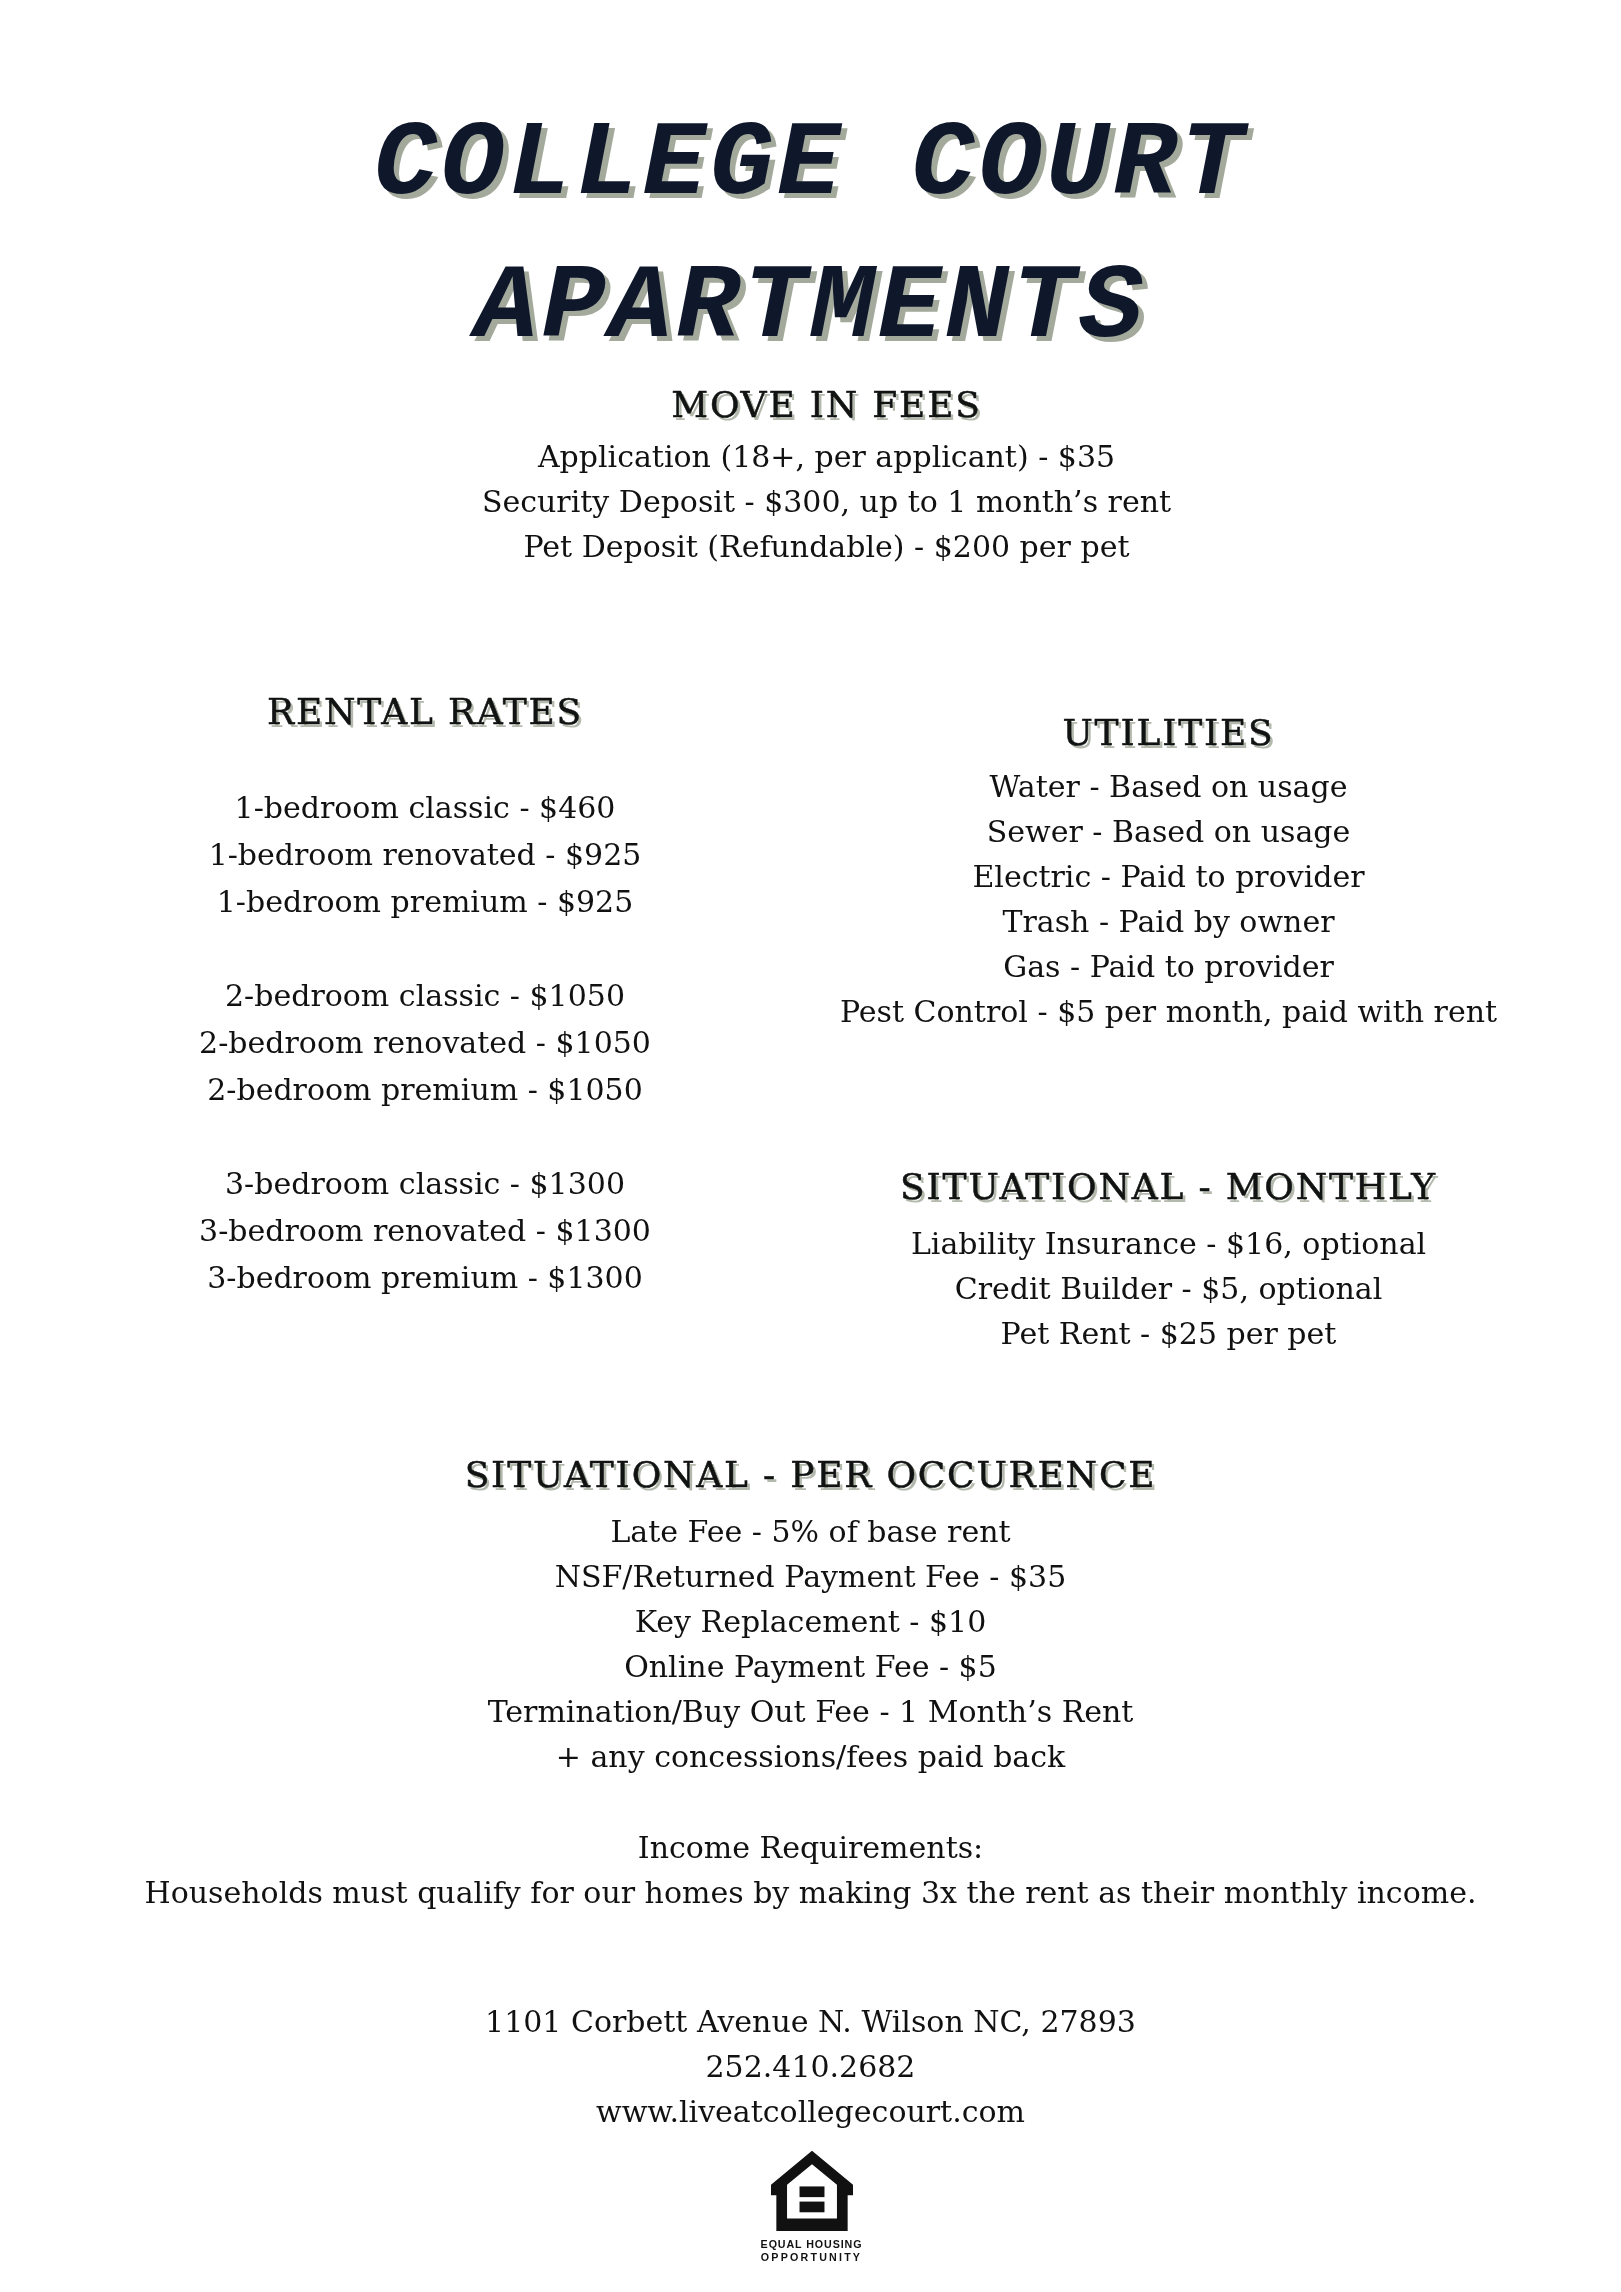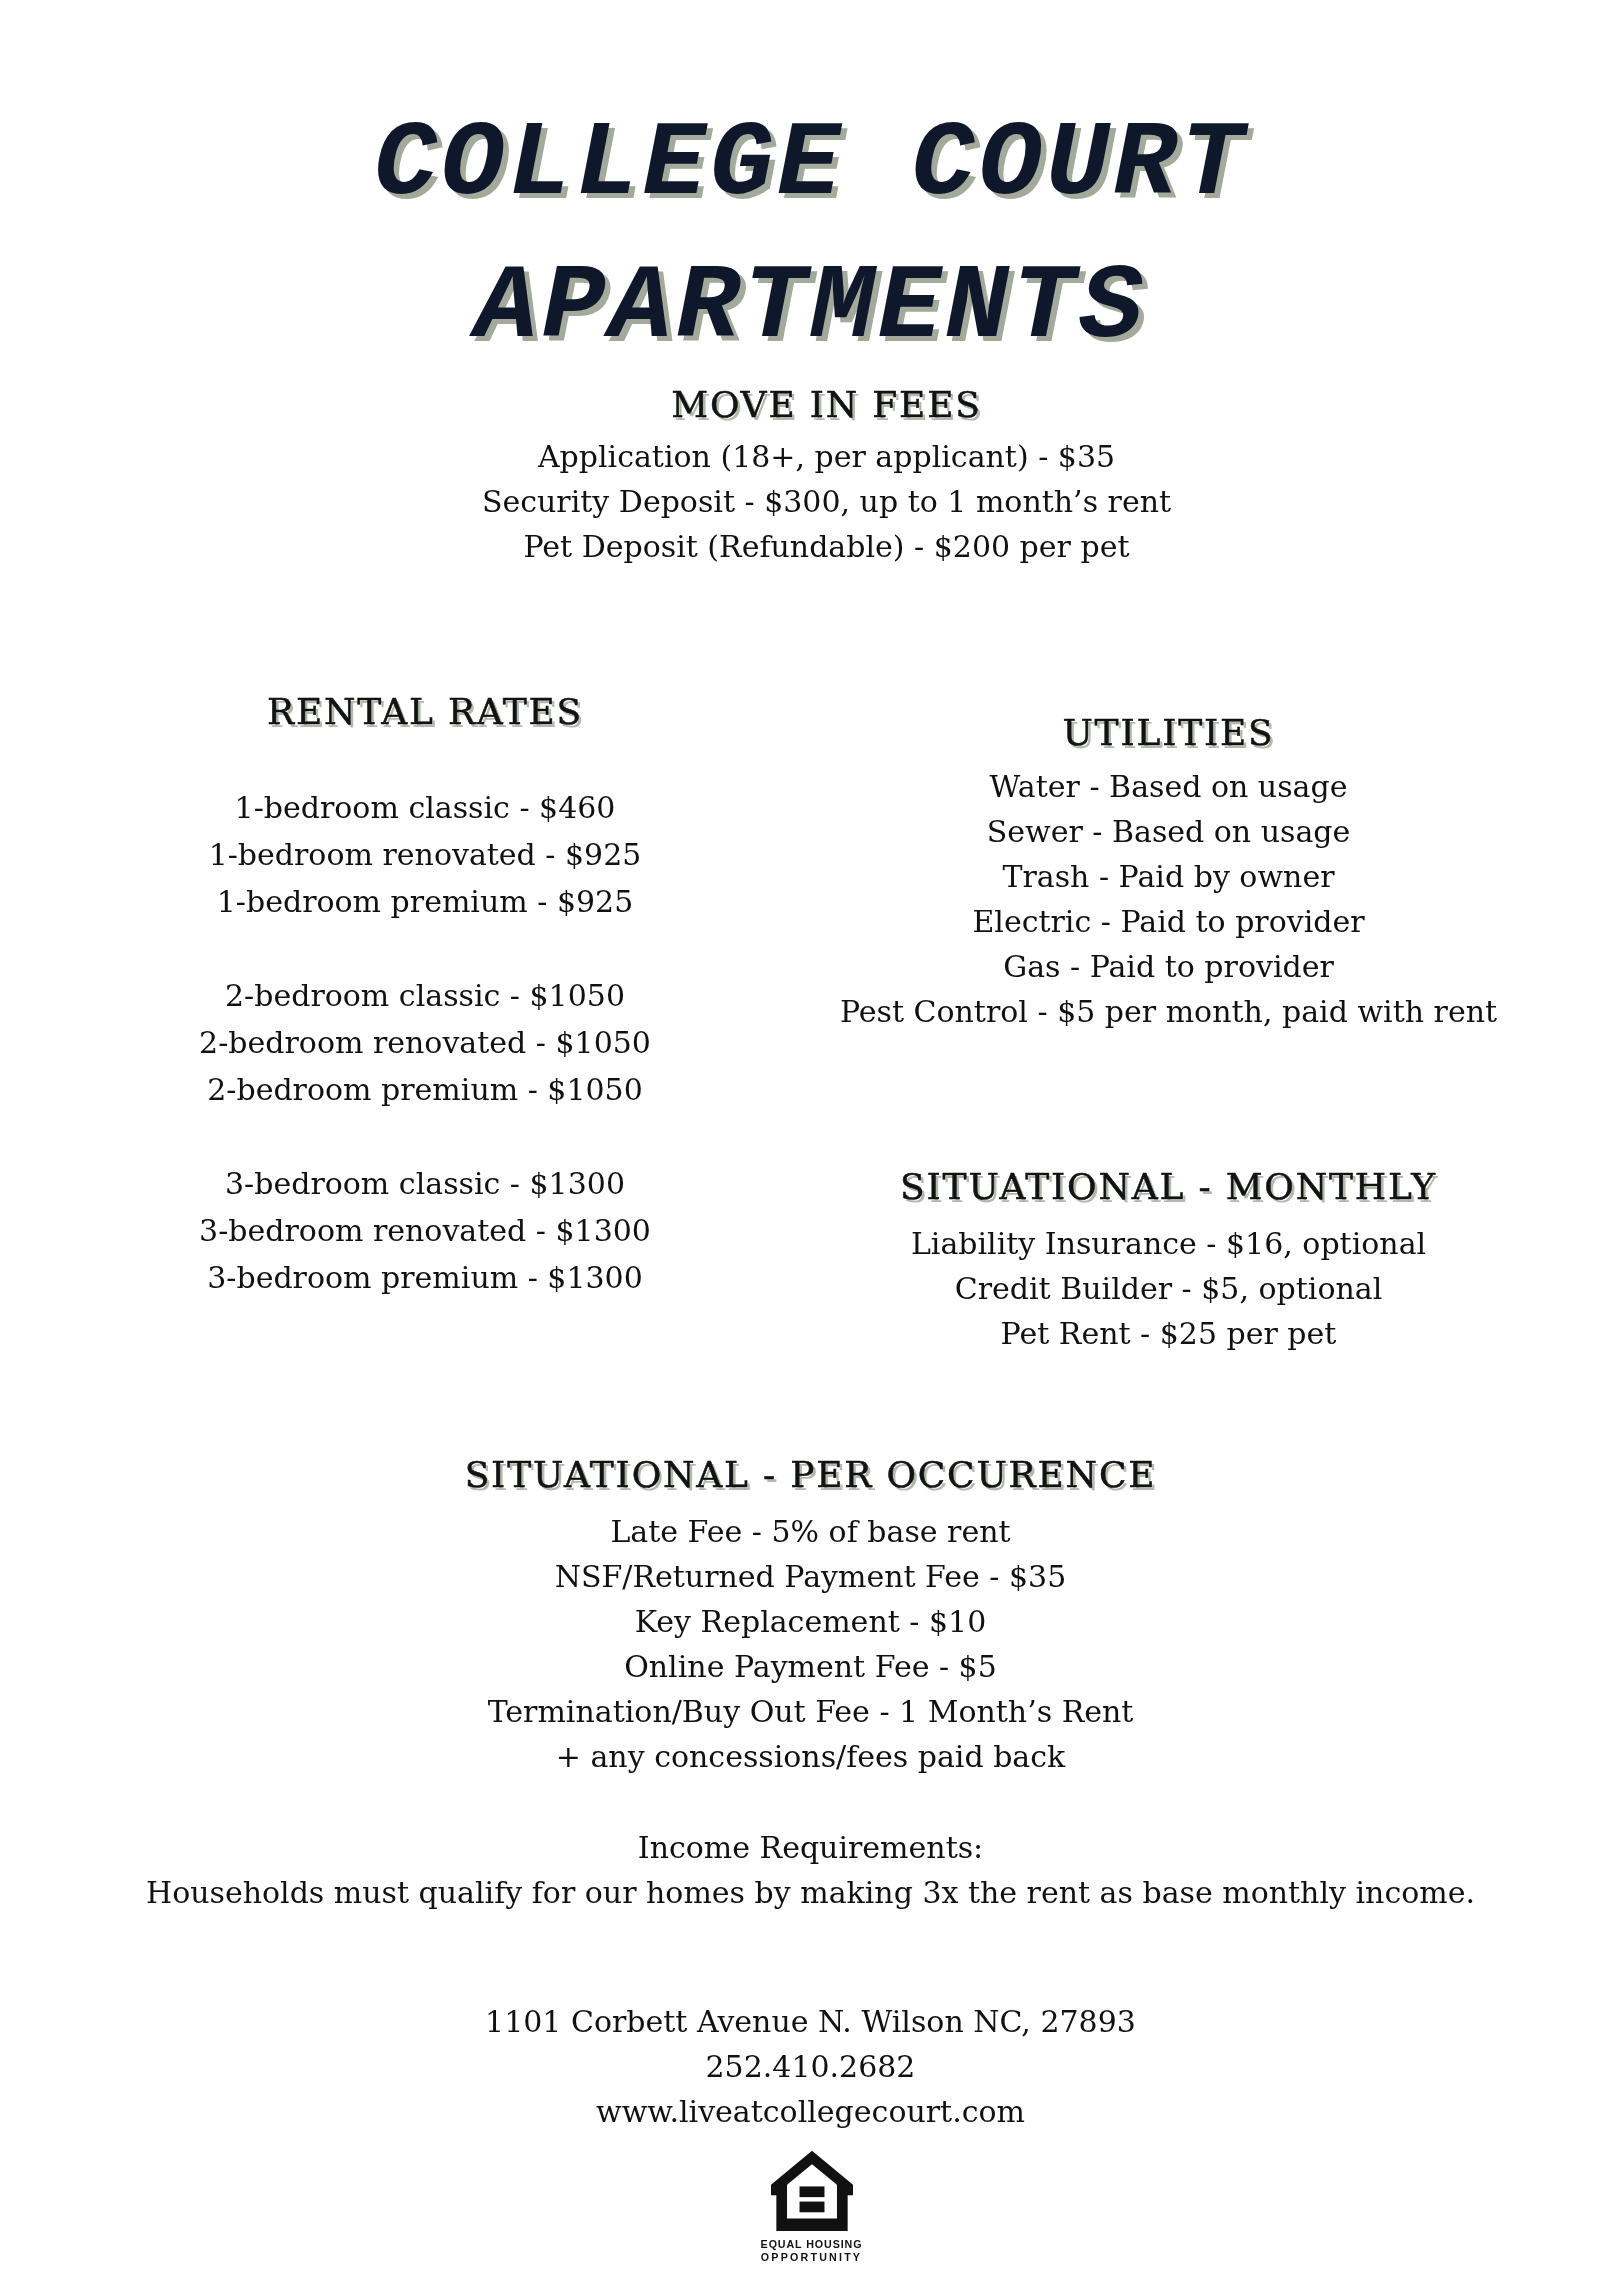--- a/index.html
+++ b/index.html
@@ -126,22 +126,22 @@
     <div class="line">3-bedroom classic - $1300</div>
     <div class="line">3-bedroom renovated - $1300</div>
     <div class="line">3-bedroom premium - $1300</div>
   </div>
 </section>
 
 <section class="section" id="utilities">
   <h2 class="heading">UTILITIES</h2>
   <div class="line">Water - Based on usage</div>
   <div class="line">Sewer - Based on usage</div>
+  <div class="line">Electric - Paid to provider</div>
   <div class="line">Trash - Paid by owner</div>
-  <div class="line">Electric - Paid to provider</div>
   <div class="line">Gas - Paid to provider</div>
   <div class="line">Pest Control - $5 per month, paid with rent</div>
 </section>
 
 <section class="section" id="monthly">
   <h2 class="heading">SITUATIONAL - MONTHLY</h2>
   <div class="line">Liability Insurance - $16, optional</div>
   <div class="line">Credit Builder - $5, optional</div>
   <div class="line">Pet Rent - $25 per pet</div>
 </section>
@@ -151,21 +151,21 @@
   <div class="line">Late Fee - 5% of base rent</div>
   <div class="line">NSF/Returned Payment Fee - $35</div>
   <div class="line">Key Replacement - $10</div>
   <div class="line">Online Payment Fee - $5</div>
   <div class="line">Termination/Buy Out Fee - 1 Month’s Rent</div>
   <div class="line">+ any concessions/fees paid back</div>
 </section>
 
 <section class="section" id="income">
   <div class="line">Income Requirements:</div>
-  <div class="line">Households must qualify for our homes by making 3x the rent as base monthly income.</div>
+  <div class="line">Households must qualify for our homes by making 3x the rent as their monthly income.</div>
 </section>
 
 <section class="section" id="contact">
   <div class="line">1101 Corbett Avenue N. Wilson NC, 27893</div>
   <div class="line">252.410.2682</div>
   <div class="line">www.liveatcollegecourt.com</div>
 </section>
 
 <div id="eho-logo">
   <svg width="86" height="82" viewBox="0 0 96 92">

